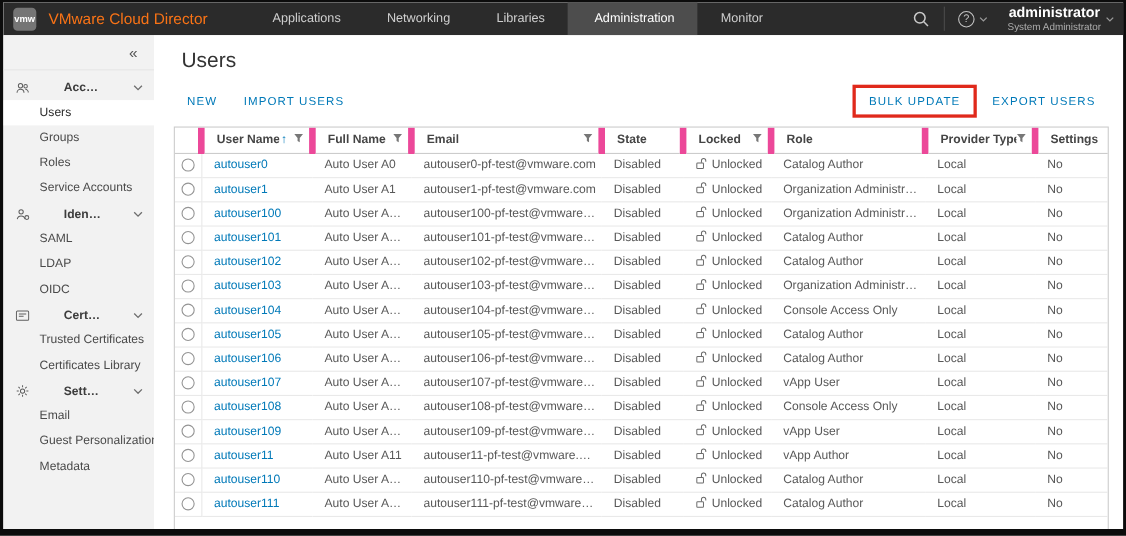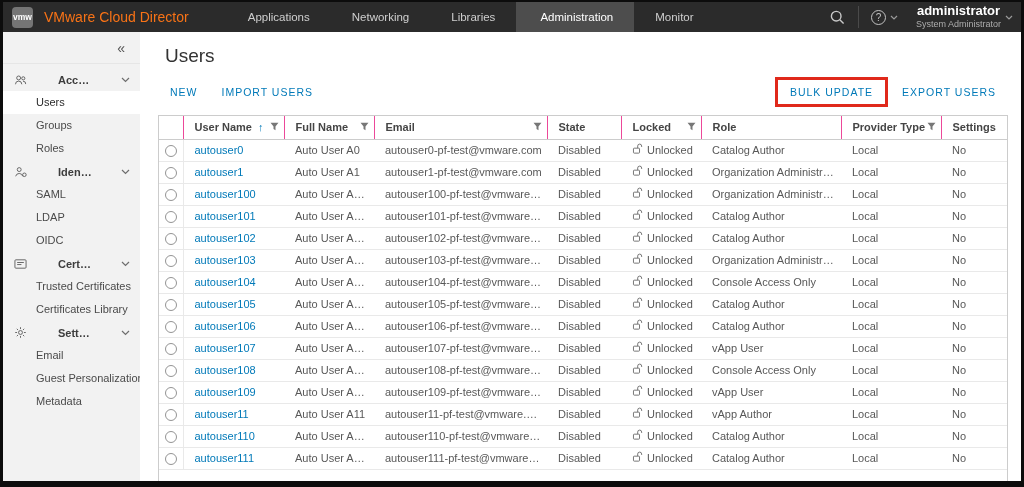--- a/index.html
+++ b/index.html
@@ -47,21 +47,21 @@
   .actions-row { display: flex; align-items: center; margin-bottom: 7px; min-height: 32px; }
   .action-btn { color: #0079b8; font-size: 10.5px; font-weight: normal; letter-spacing: 1px;
                 padding: 8px 12px; cursor: pointer; white-space: nowrap; background: none; border: none;
                 font-family: inherit; }
   .actions-spacer { flex: 1; }
   .action-btn.annotated { border: 3px solid #e0291b; padding: 6px 12px; margin-right: 2px; }
   
   .table-wrap { border: 1px solid #cccccc; height: 378px; overflow: hidden; background: #fff; }
   table { border-collapse: collapse; table-layout: fixed; width: 850px; font-size: 11px; }
   th { height: 23px; font-weight: bold; color: #454545; text-align: left; padding: 0 5px 0 11px;
-       border-bottom: 1px solid #cccccc; border-left: 1px solid #ec4899; cursor: pointer; }
+       border-bottom: 1px solid #cccccc; border-left: 6px solid #ec4899; cursor: pointer; }
   th:first-child { border-left: none; }
   .th-inner { display: flex; align-items: center; }
   .th-label { overflow: hidden; white-space: nowrap; }
   .th-icons { margin-left: auto; display: inline-flex; align-items: center; gap: 6px; }
   .sort-arrow { color: #0079b8; font-size: 11px; line-height: 1; }
   td { height: 22px; color: #585858; padding: 0 5px 0 11px; border-bottom: 1px solid #e9e9e9;
        white-space: nowrap; overflow: hidden; text-overflow: ellipsis; }
   td.radio-cell { text-align: center; padding: 0; border-right: 1px solid #e9e9e9; }
   .radio { display: inline-block; width: 12px; height: 12px; border: 1px solid #949494;
            border-radius: 50%; background: #fff; vertical-align: middle; cursor: pointer; }
@@ -132,20 +132,21 @@
             <span class="g-label">Access Control</span>
             <span class="chev">
               <svg width="9" height="6" viewBox="0 0 9 6" fill="none" stroke="#6e6e6e" stroke-width="1.2">
                 <polyline points="1,1 4.5,4.5 8,1"></polyline>
               </svg>
             </span>
           </div>
           <div class="nav-item selected">Users</div>
           <div class="nav-item">Groups</div>
           <div class="nav-item">Roles</div>
+          <div class="nav-item">Service Accounts</div>
           <div class="nav-group-header">
             <span class="g-icon">
               <svg width="13" height="12" viewBox="0 0 14 12" fill="none" stroke="#5f5f5f" stroke-width="1">
                 <circle cx="5.6" cy="3.4" r="2.1"></circle>
                 <path d="M1.8 10.6a3.9 3.9 0 0 1 7.6 0"></path>
                 <circle cx="11.2" cy="9" r="1.9"></circle>
               </svg>
             </span>
             <span class="g-label">Identity Providers</span>
             <span class="chev">

